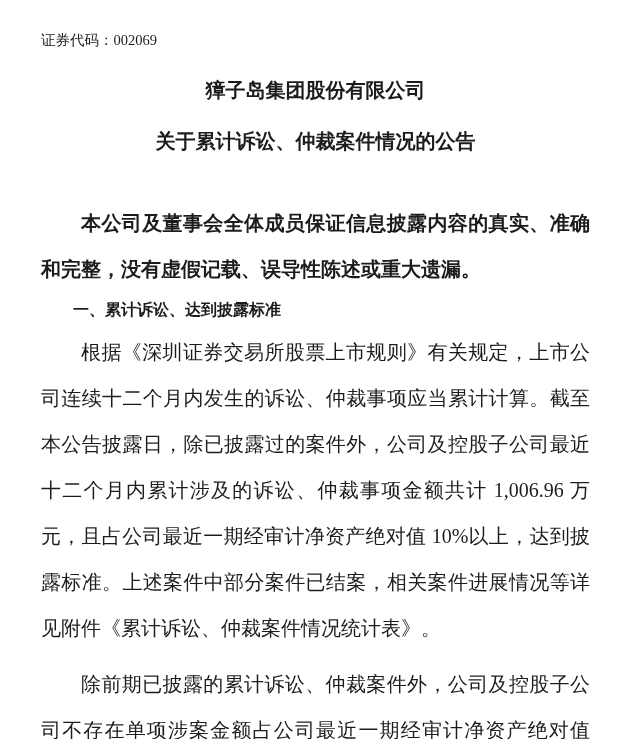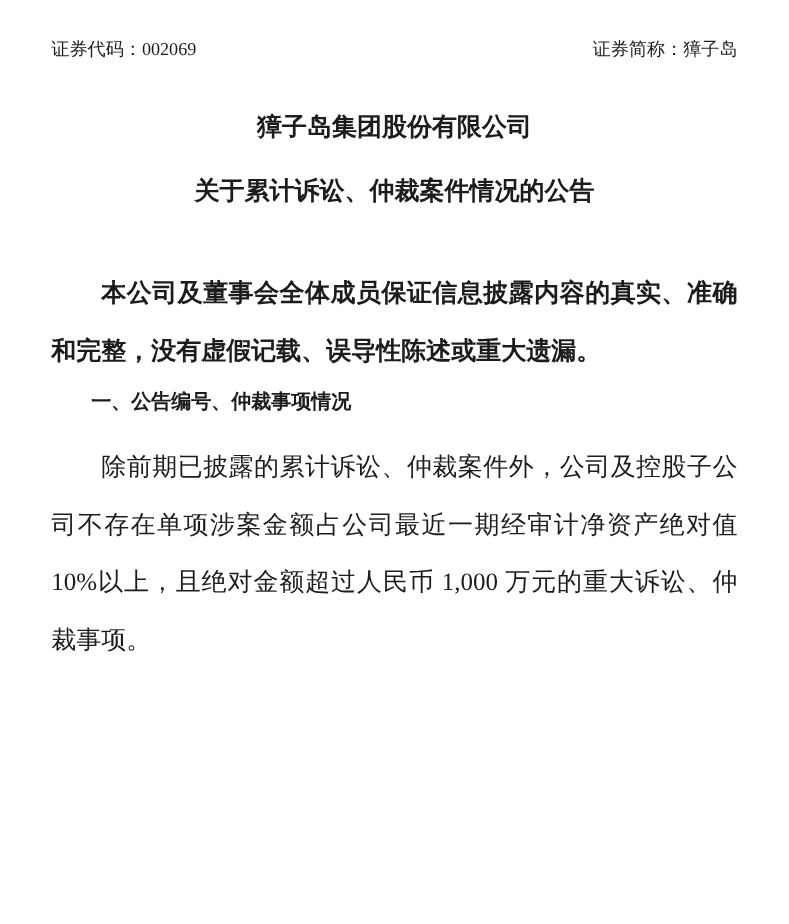--- a/index.html
+++ b/index.html
@@ -27,21 +27,21 @@
     line-height: 20px;
     white-space: nowrap;
   }
   .doc-header .hdr-item { display: inline-block; }
   .doc-title {
     text-align: center;
     font-weight: bold;
     font-size: 20px;
     line-height: 28px;
   }
-  .doc-title.line1 { margin-top: 38px; }
+  .doc-title.line1 { margin-top: 26px; }
   .doc-title.line2 { margin-top: 23px; text-align: center; }
   .para {
     font-size: 20px;
     line-height: 2.3;
     text-align: justify;
     text-indent: 2em;
     margin: 0;
   }
   .statement {
     font-weight: bold;
@@ -57,27 +57,27 @@
   }
   .para2 { margin-top: 10px; }
 </style>
 </head>
 <body>
 
 <div class="page">
 
   <div class="doc-header">
     <span class="hdr-item"><span>证券代码：</span><span>002069</span></span>
-    <span class="hdr-item"><span>证券简称：</span><span>獐子岛</span></span>
   </div>
 
   <div class="doc-title line1">獐子岛集团股份有限公司</div>
   <div class="doc-title line2">关于累计诉讼、仲裁案件情况的公告</div>
 
   <p class="para statement">本公司及董事会全体成员保证信息披露内容的真实、准确和完整，没有虚假记载、误导性陈述或重大遗漏。</p>
 
 
-  <p class="section-heading">一、公告编号、仲裁事项情况</p>
+  <p class="section-heading">一、累计诉讼、达到披露标准</p>
 
+  <p class="para">根据《深圳证券交易所股票上市规则》有关规定，上市公司连续十二个月内发生的诉讼、仲裁事项应当累计计算。截至本公告披露日，除已披露过的案件外，公司及控股子公司最近十二个月内累计涉及的诉讼、仲裁事项金额共计 1,006.96 万元，且占公司最近一期经审计净资产绝对值 10%以上，达到披露标准。上述案件中部分案件已结案，相关案件进展情况等详见附件《累计诉讼、仲裁案件情况统计表》。</p>
 
   <p class="para para2">除前期已披露的累计诉讼、仲裁案件外，公司及控股子公司不存在单项涉案金额占公司最近一期经审计净资产绝对值 10%以上，且绝对金额超过人民币 1,000 万元的重大诉讼、仲裁事项。</p>
 
 </div>
 
 </body></html>

